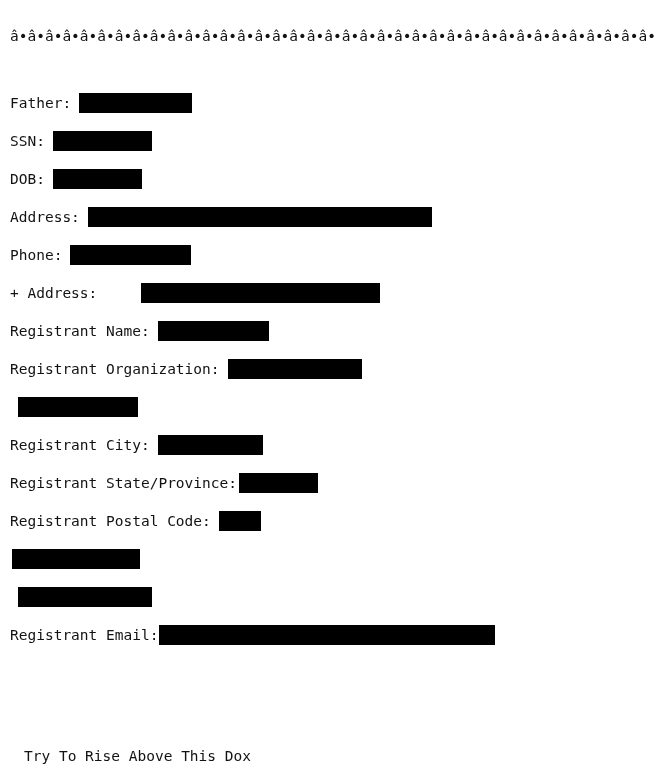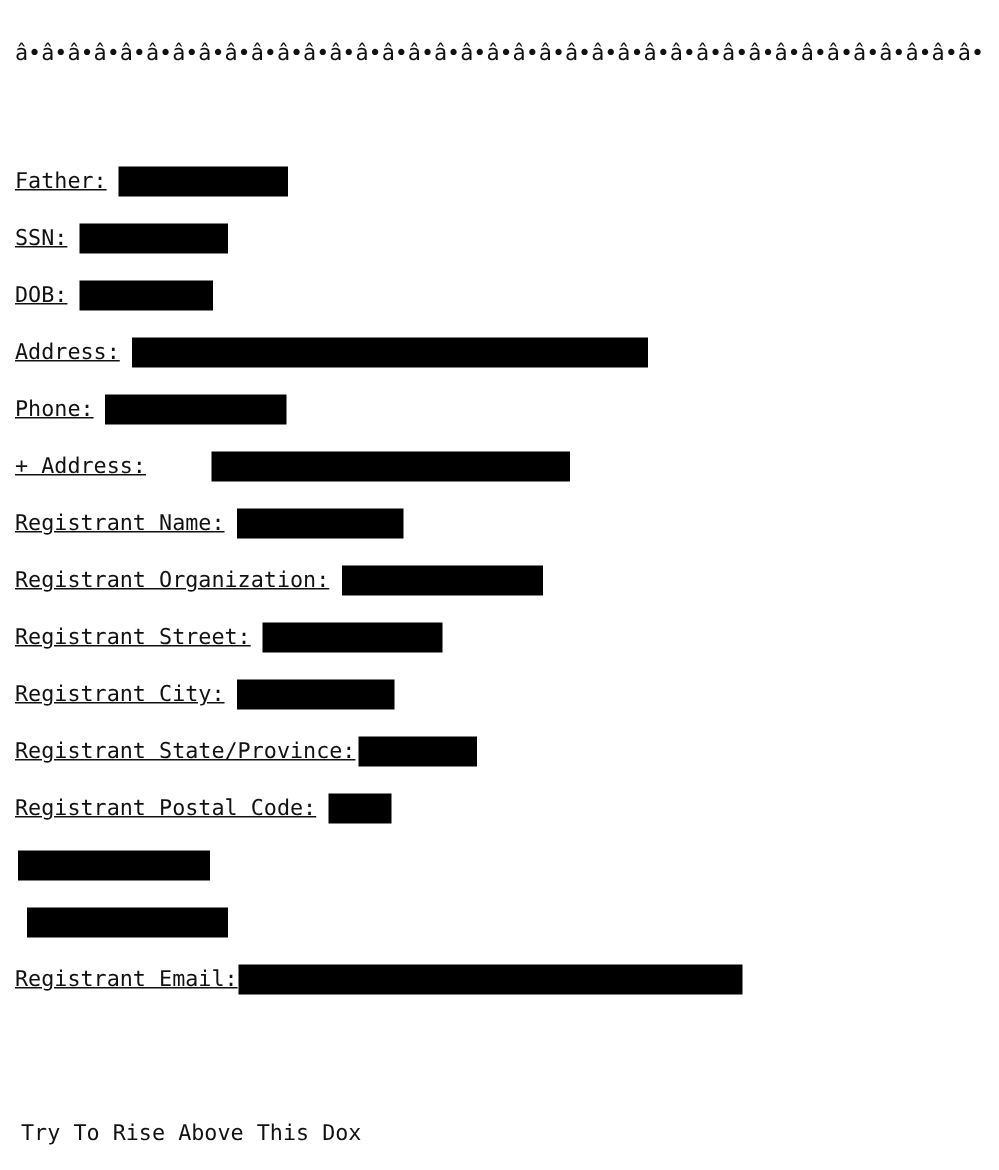--- a/index.html
+++ b/index.html
@@ -44,43 +44,42 @@
   .fields {
     position: absolute;
     left: 10px;
     top: 93px;
     width: 646px;
   }
   .field-row {
     position: relative;
     height: 38px;
     display: flex;
-    align-items: flex-end;
+    align-items: flex-start;
     white-space: pre;
-    text-decoration: underline;
   }
   .field-label {
     font-size: 14.5px;
     line-height: 20px;
     color: #121212;
     white-space: pre;
     flex: 0 0 auto;
   }
   .redaction {
     display: inline-block;
     height: 20px;
     background: #000000;
     flex: 0 0 auto;
     vertical-align: middle;
   }
 
   
   .footer {
     position: absolute;
-    left: 14px;
+    left: 24px;
     top: 746px;
     font-size: 14.5px;
     line-height: 20px;
     color: #121212;
     white-space: pre;
   }
 </style>
 </head>
 <body style="background: rgb(255, 255, 255); color: rgb(18, 18, 18);">
 
@@ -90,21 +89,21 @@
 
   <div class="fields">
       <div class="field-row"><span class="field-label">Father:</span><span class="redaction" style="width: 113px; margin-left: 8px; background: rgb(0, 0, 0);"></span></div>
       <div class="field-row"><span class="field-label">SSN:</span><span class="redaction" style="width: 99px; margin-left: 8px; background: rgb(0, 0, 0);"></span></div>
       <div class="field-row"><span class="field-label">DOB:</span><span class="redaction" style="width: 89px; margin-left: 8px; background: rgb(0, 0, 0);"></span></div>
       <div class="field-row"><span class="field-label">Address:</span><span class="redaction" style="width: 344px; margin-left: 8px; background: rgb(0, 0, 0);"></span></div>
       <div class="field-row"><span class="field-label">Phone:</span><span class="redaction" style="width: 121px; margin-left: 8px; background: rgb(0, 0, 0);"></span></div>
       <div class="field-row"><span class="field-label">+ Address:</span><span class="redaction" style="width: 239px; margin-left: 44px; background: rgb(0, 0, 0);"></span></div>
       <div class="field-row"><span class="field-label">Registrant Name:</span><span class="redaction" style="width: 111px; margin-left: 8px; background: rgb(0, 0, 0);"></span></div>
       <div class="field-row"><span class="field-label">Registrant Organization:</span><span class="redaction" style="width: 134px; margin-left: 8px; background: rgb(0, 0, 0);"></span></div>
-      <div class="field-row"><span class="field-label">Registrant Street:</span><span class="redaction" style="width: 120px; margin-left: 8px; background: rgb(0, 0, 0);"></span></div>
+      <div class="field-row"><span class="redaction" style="width: 120px; margin-left: 8px; background: rgb(0, 0, 0);"></span></div>
       <div class="field-row"><span class="field-label">Registrant City:</span><span class="redaction" style="width: 105px; margin-left: 8px; background: rgb(0, 0, 0);"></span></div>
       <div class="field-row"><span class="field-label">Registrant State/Province:</span><span class="redaction" style="width: 79px; margin-left: 2px; background: rgb(0, 0, 0);"></span></div>
       <div class="field-row"><span class="field-label">Registrant Postal Code:</span><span class="redaction" style="width: 42px; margin-left: 8px; background: rgb(0, 0, 0);"></span></div>
       <div class="field-row"><span class="redaction" style="width: 128px; margin-left: 2px; background: rgb(0, 0, 0);"></span></div>
       <div class="field-row"><span class="redaction" style="width: 134px; margin-left: 8px; background: rgb(0, 0, 0);"></span></div>
       <div class="field-row"><span class="field-label">Registrant Email:</span><span class="redaction" style="width: 336px; margin-left: 1px; background: rgb(0, 0, 0);"></span></div>
     </div>
 
   <div class="footer">Try To Rise Above This Dox</div>
 

